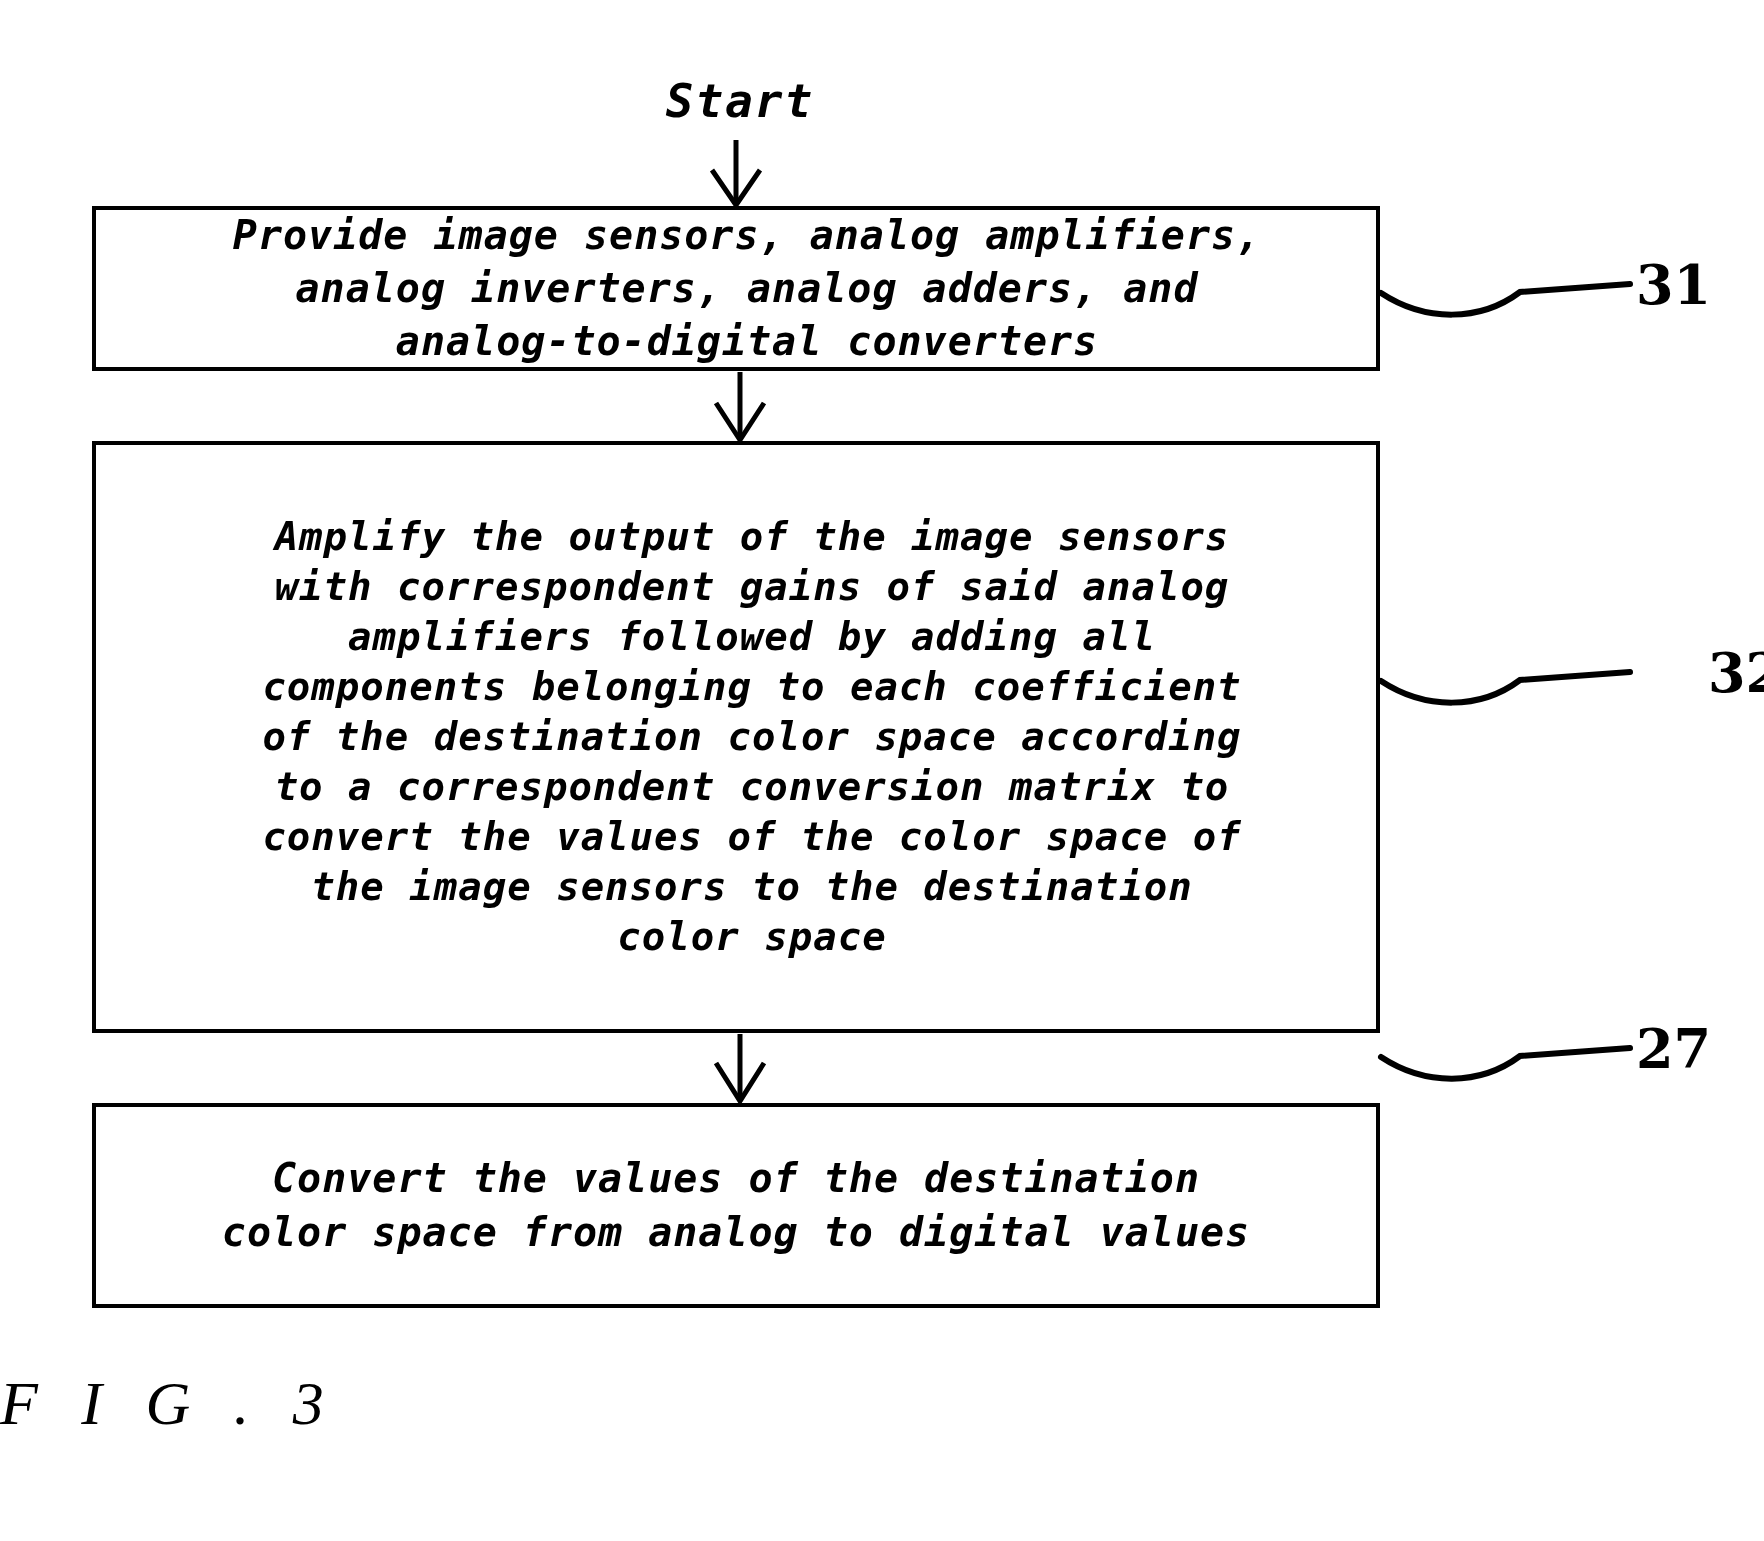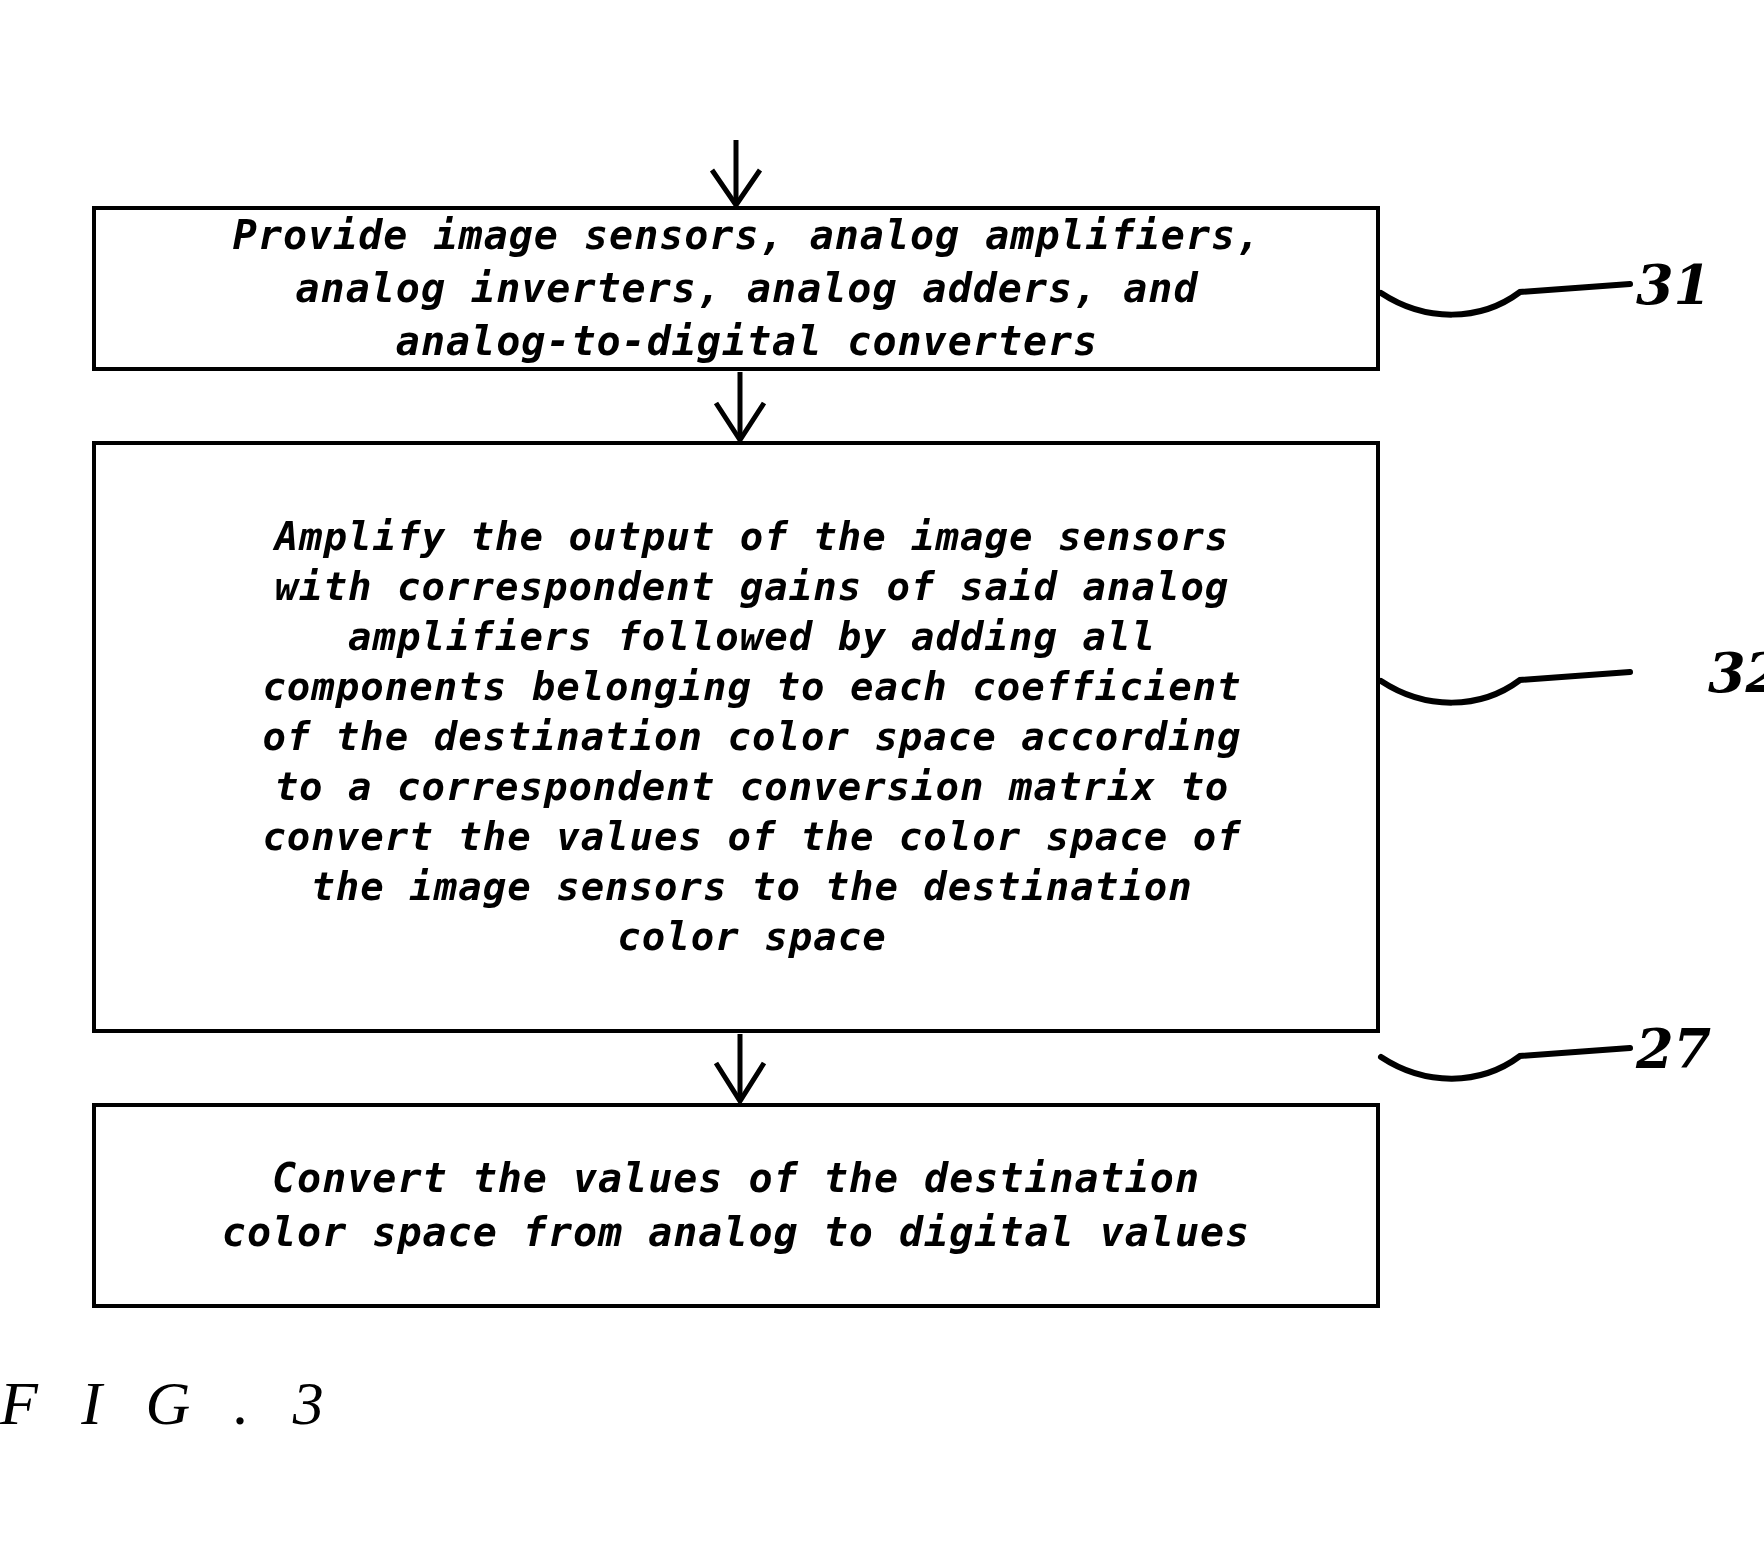--- a/index.html
+++ b/index.html
@@ -85,21 +85,20 @@
     left: 0; top: 0;
     width: 1764px;
     height: 1541px;
     pointer-events: none;
   }
 
   
   .ref-num {
     position: absolute;
     font-family: "DejaVu Serif", serif;
-    font-style: italic;
     font-weight: bold;
     font-size: 54px;
     line-height: 1;
     white-space: nowrap;
   }
   #ref-31 { left: 1636px; top: 258px; }
   #ref-32 { left: 1708px; top: 646px; }
   #ref-33 { left: 1636px; top: 1022px; }
 
   
@@ -115,20 +114,21 @@
     letter-spacing: 14px;
     line-height: 1;
     white-space: nowrap;
   }
 </style>
 </head>
 <body>
 
 <div id="figure-root">
 
+  <div class="start-label">Start</div>
 
   <svg id="connectors" viewBox="0 0 1764 1541" width="1764" height="1541">
 
     <g>
       <line x1="736" y1="140" x2="736" y2="202" stroke="#000" stroke-width="5"></line>
       <path d="M 712 170 L 736 205 L 760 170" fill="none" stroke="#000" stroke-width="5"></path>
     </g>
 
     <g>
       <line x1="740" y1="372" x2="740" y2="437" stroke="#000" stroke-width="5"></line>

